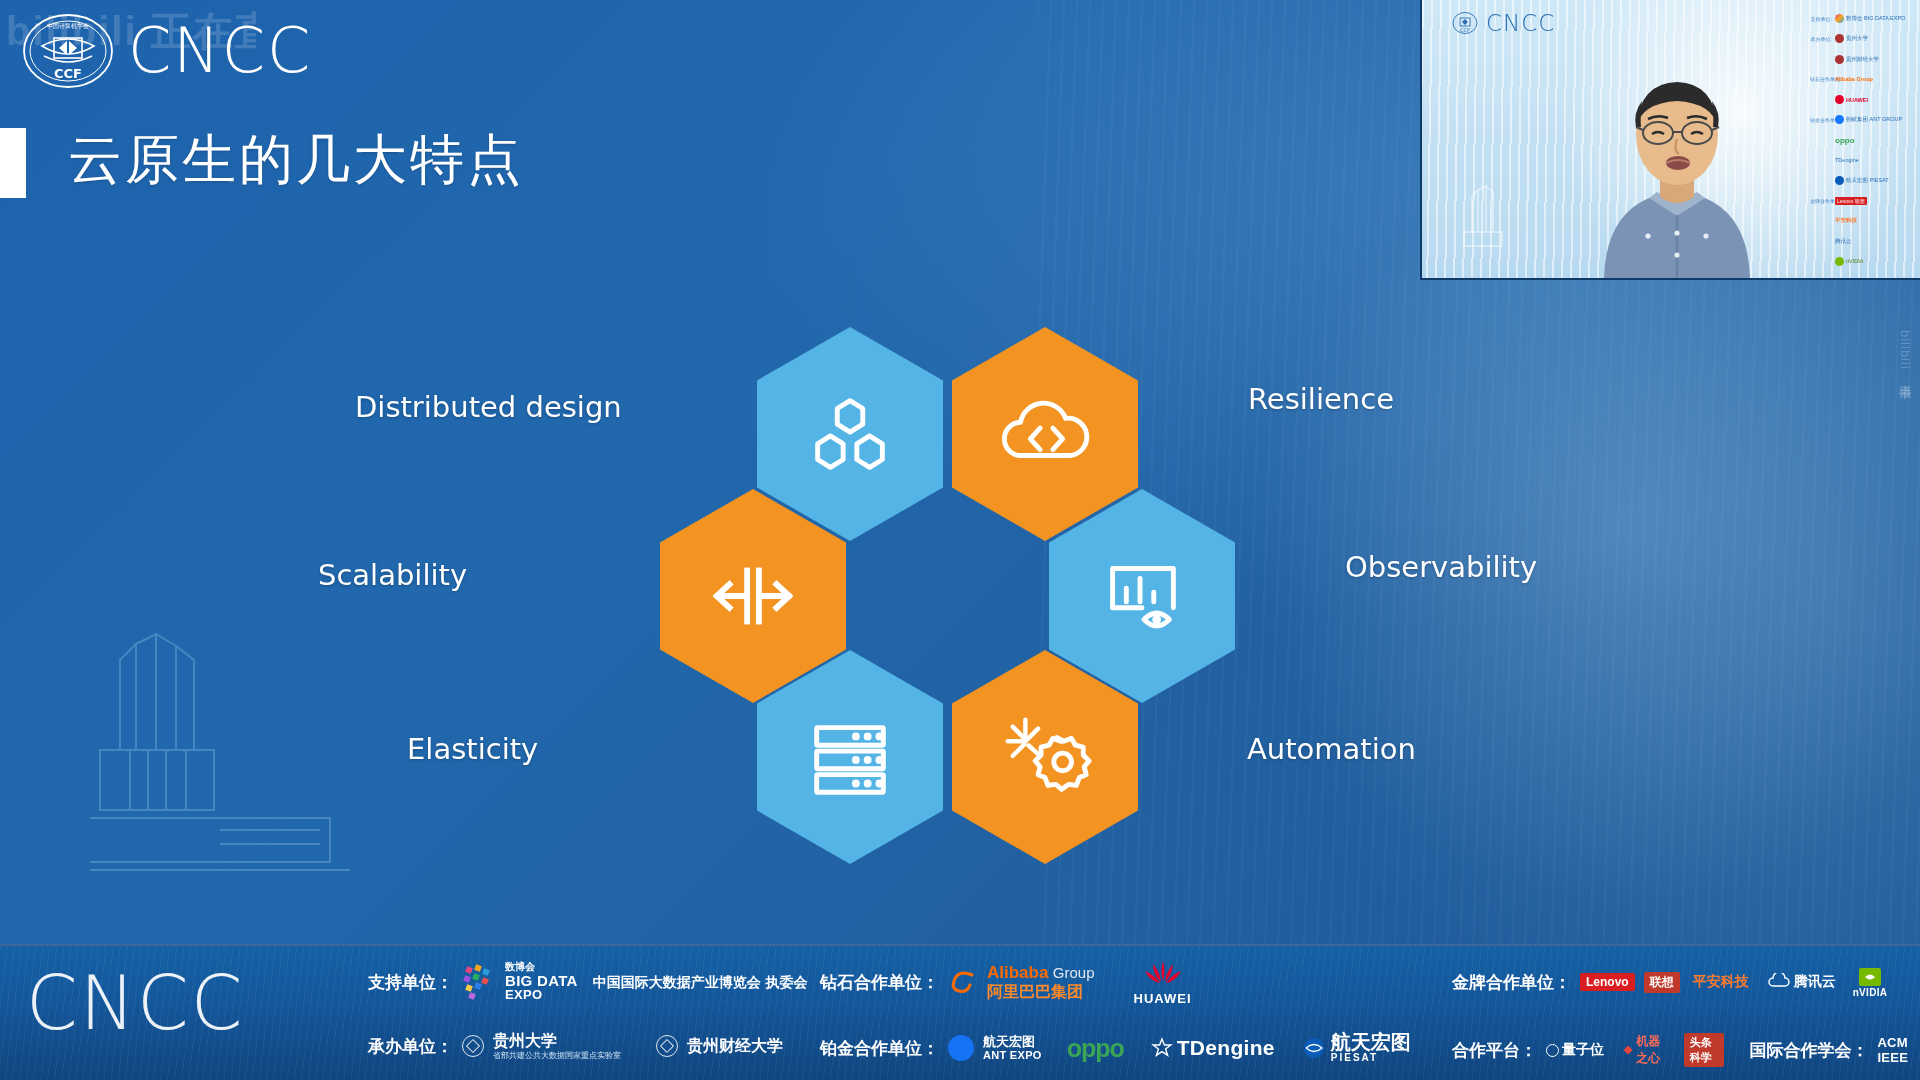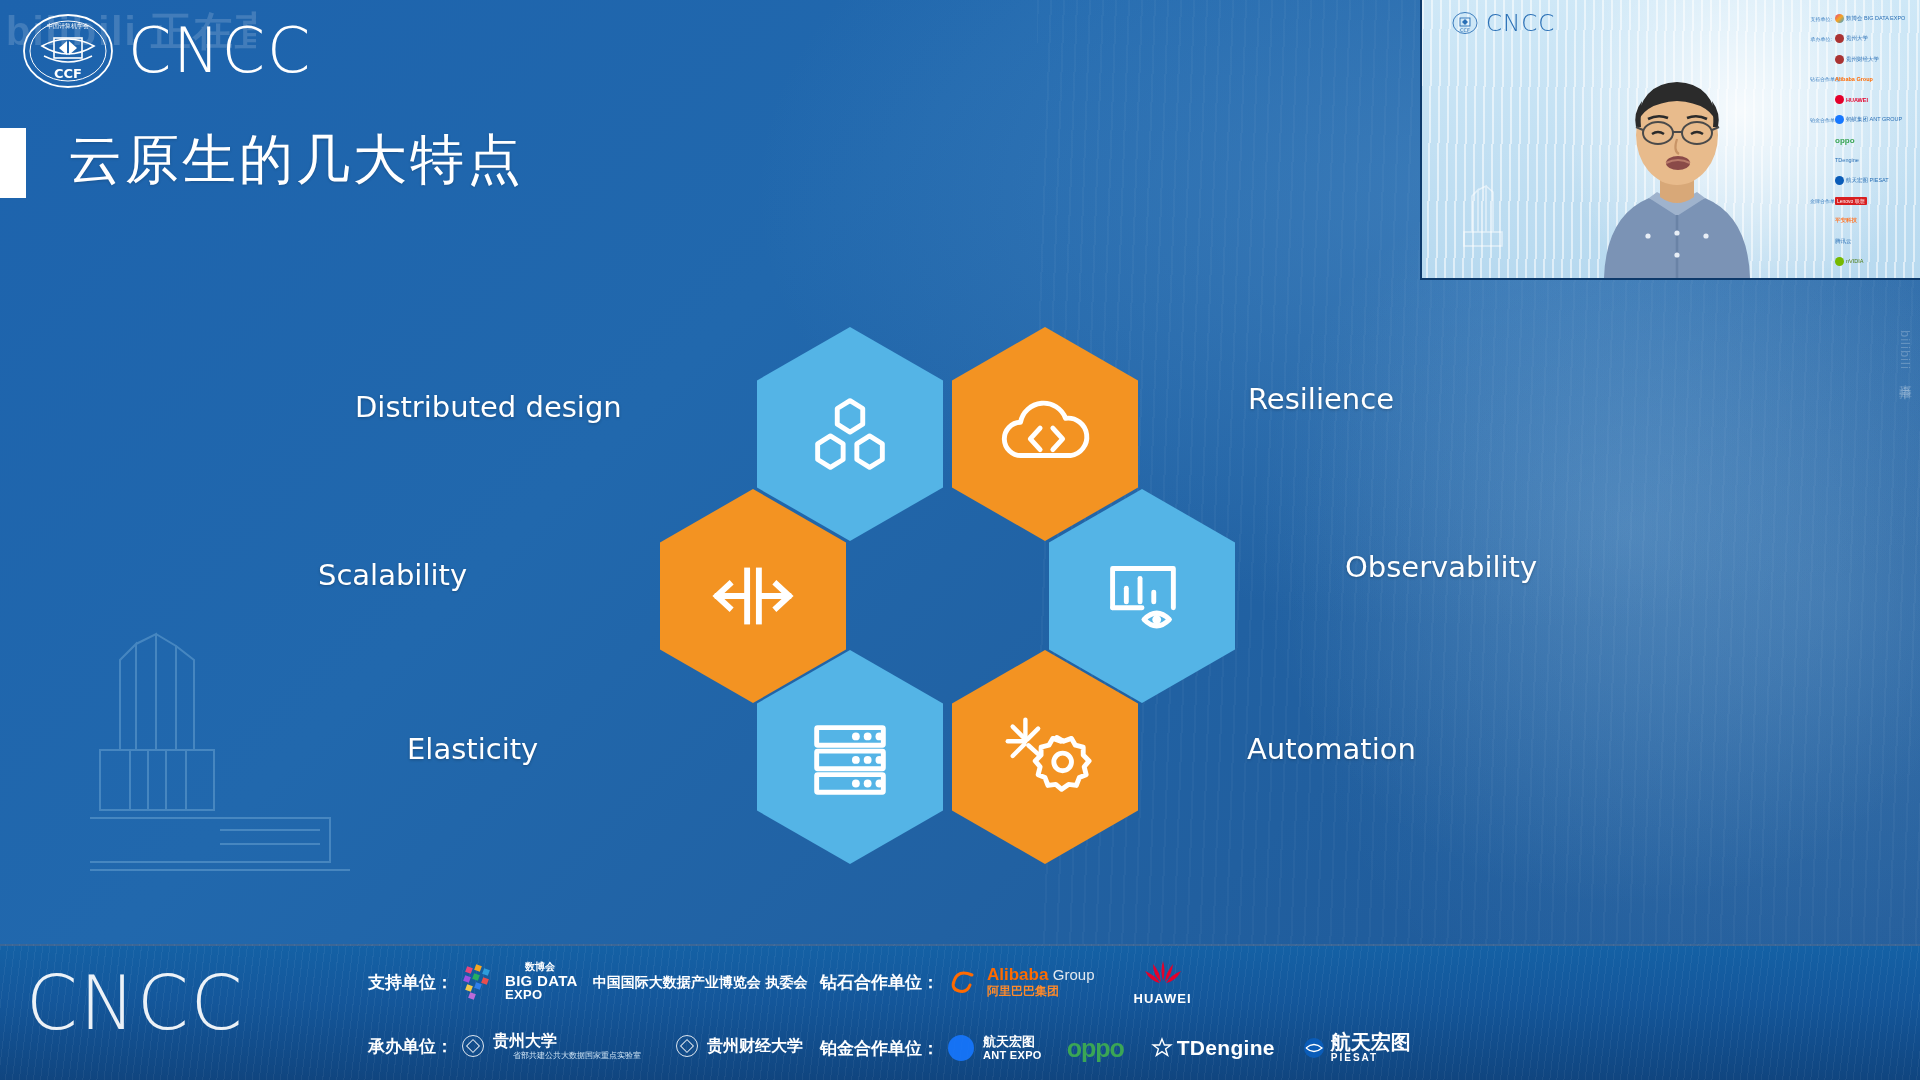--- a/index.html
+++ b/index.html
@@ -106,21 +106,21 @@
   .sp-cncc{
     position:absolute; left:26px; top:14px;
     font-size:74px; font-weight:300; color:rgba(255,255,255,.92);
     letter-spacing:2px; font-family:"DejaVu Sans", sans-serif;
   }
   .sp-row{ position:absolute; display:flex; align-items:center; gap:9px; height:44px; }
   .sp-cn{ color:#ffffff; font-size:17px; font-weight:bold; white-space:nowrap;
           font-family:"DejaVu Sans", sans-serif; }
   .sp-logo{ display:flex; align-items:center; gap:5px; white-space:nowrap; }
   .sp-name{ color:#ffffff; font-size:14px; font-weight:bold; letter-spacing:.3px; }
-  .sp-sub{ color:#cfe4f5; font-size:9px;margin-left:20px; }
+  .sp-sub{ color:#cfe4f5; font-size:9px; }
 
   .chip{ display:inline-block; padding:2px 6px; border-radius:2px;
          font-size:12px; font-weight:bold; color:#fff; }
   .chip.red{ background:#d81e20; }
   .chip.dred{ background:#c0392b; }
 
   .mini-mark{ width:22px; height:22px; border-radius:50%;
               border:1.6px solid rgba(255,255,255,.85); display:inline-block;
               position:relative; flex:0 0 auto; }
   .mini-mark::after{ content:""; position:absolute; inset:5px;
@@ -341,21 +341,21 @@
   <div class="sp-row" style="left:820px; top:14px;">
     <span class="sp-cn">钻石合作单位：</span>
     <svg width="30" height="26" viewBox="0 0 30 26">
       <path d="M24 6 q-14 -6 -18 6 q-3 8 5 10 q8 2 11 -6" fill="none" stroke="#ff6a00" stroke-width="3" stroke-linecap="round"></path>
     </svg>
     <span style="display:flex;flex-direction:column;line-height:1.1">
       <span>
         <span style="color:#ff6a00;font-size:17px;font-weight:bold">Alibaba</span>
         <span style="color:#e3e9ef;font-size:15px"> Group</span>
       </span>
-      <span style="color:#ff8a2a;font-size:12px;font-weight:bold">阿里巴巴集团</span>
+      <span style="color:#ff8a2a;font-size:16px;font-weight:bold">阿里巴巴集团</span>
     </span>
     <span style="display:flex;flex-direction:column;align-items:center;margin-left:30px">
       <svg width="48" height="32" viewBox="0 0 48 32">
         <g fill="#e4002b">
           <path d="M24 2 q3 10 0 20 q-3 -10 0 -20"></path>
           <path d="M14 5 q7 8 8 18 q-8 -7 -8 -18"></path>
           <path d="M34 5 q-1 11 -8 18 q1 -10 8 -18"></path>
           <path d="M6 12 q10 4 15 12 q-10 -2 -15 -12"></path>
           <path d="M42 12 q-5 10 -15 12 q5 -8 15 -12"></path>
         </g>
@@ -383,21 +383,56 @@
         <circle cx="12" cy="12" r="10" fill="#0a5cb8"></circle>
         <path d="M4 12 q8 -7 16 0 q-8 7 -16 0" fill="none" stroke="#fff" stroke-width="1.3"></path>
       </svg>
       <span style="display:flex;flex-direction:column;line-height:1.05">
         <span class="sp-cn" style="font-size:20px">航天宏图</span>
         <span class="sp-name" style="font-size:10px;letter-spacing:2px">PIESAT</span>
       </span>
     </span>
   </div>
 
-
+  <div class="sp-row" style="left:1452px; top:14px;">
+    <span class="sp-cn">金牌合作单位：</span>
+    <span class="chip red">Lenovo</span>
+    <span class="chip dred">联想</span>
+    <span style="color:#ff7a2f;font-size:14px;font-weight:bold;margin-left:4px">平安科技</span>
+    <span style="display:flex;align-items:center;gap:4px;margin-left:10px">
+      <svg width="22" height="18" viewBox="0 0 22 18">
+        <path d="M5 13 a4 4 0 0 1 0 -8 a6 6 0 0 1 12 0 a4 4 0 0 1 0 8 z" fill="none" stroke="#fff" stroke-width="1.5"></path>
+      </svg>
+      <span class="sp-cn" style="font-size:14px">腾讯云</span>
+    </span>
+    <span style="display:flex;flex-direction:column;align-items:center;margin-left:8px">
+      <svg width="24" height="20" viewBox="0 0 24 20">
+        <rect x="1" y="1" width="22" height="18" fill="#76b900" rx="2"></rect>
+        <path d="M7 10 q5 -5 10 0 q-5 5 -10 0" fill="#fff"></path>
+      </svg>
+      <span class="sp-name" style="font-size:10px">nVIDIA</span>
+    </span>
+  </div>
+
+  <div class="sp-row" style="left:1452px; top:82px;">
+    <span class="sp-cn">合作平台：</span>
+    <span style="display:flex;align-items:center;gap:3px">
+      <span style="width:13px;height:13px;border:1.6px solid #fff;border-radius:50%;display:inline-block"></span>
+      <span class="sp-cn" style="font-size:14px">量子位</span>
+    </span>
+    <span style="display:flex;align-items:center;gap:3px;margin-left:10px">
+      <svg width="16" height="16" viewBox="0 0 16 16">
+        <polygon points="8,1 15,8 8,15 1,8" fill="#e8453c"></polygon>
+      </svg>
+      <span style="color:#ff6a55;font-size:12px;font-weight:bold">机器之心</span>
+    </span>
+    <span class="chip dred" style="margin-left:8px;font-size:11px">头条科学</span>
+    <span class="sp-cn" style="margin-left:16px">国际合作学会：</span>
+    <span class="sp-name" style="font-size:13px">ACM IEEE</span>
+  </div>
 </div>
 
 <div class="webcam">
   <div class="wc-falls"></div>
 
   <div class="wc-cncc">
     <svg width="26" height="24" viewBox="0 0 26 24">
       <ellipse cx="13" cy="12" rx="12" ry="10.5" fill="none" stroke="#2a6fb5" stroke-width=".9"></ellipse>
       <rect x="8" y="7" width="10" height="8" fill="none" stroke="#2a6fb5" stroke-width=".9"></rect>
       <path d="M10 11 l3 -3 v6 z" fill="#2a6fb5"></path>

